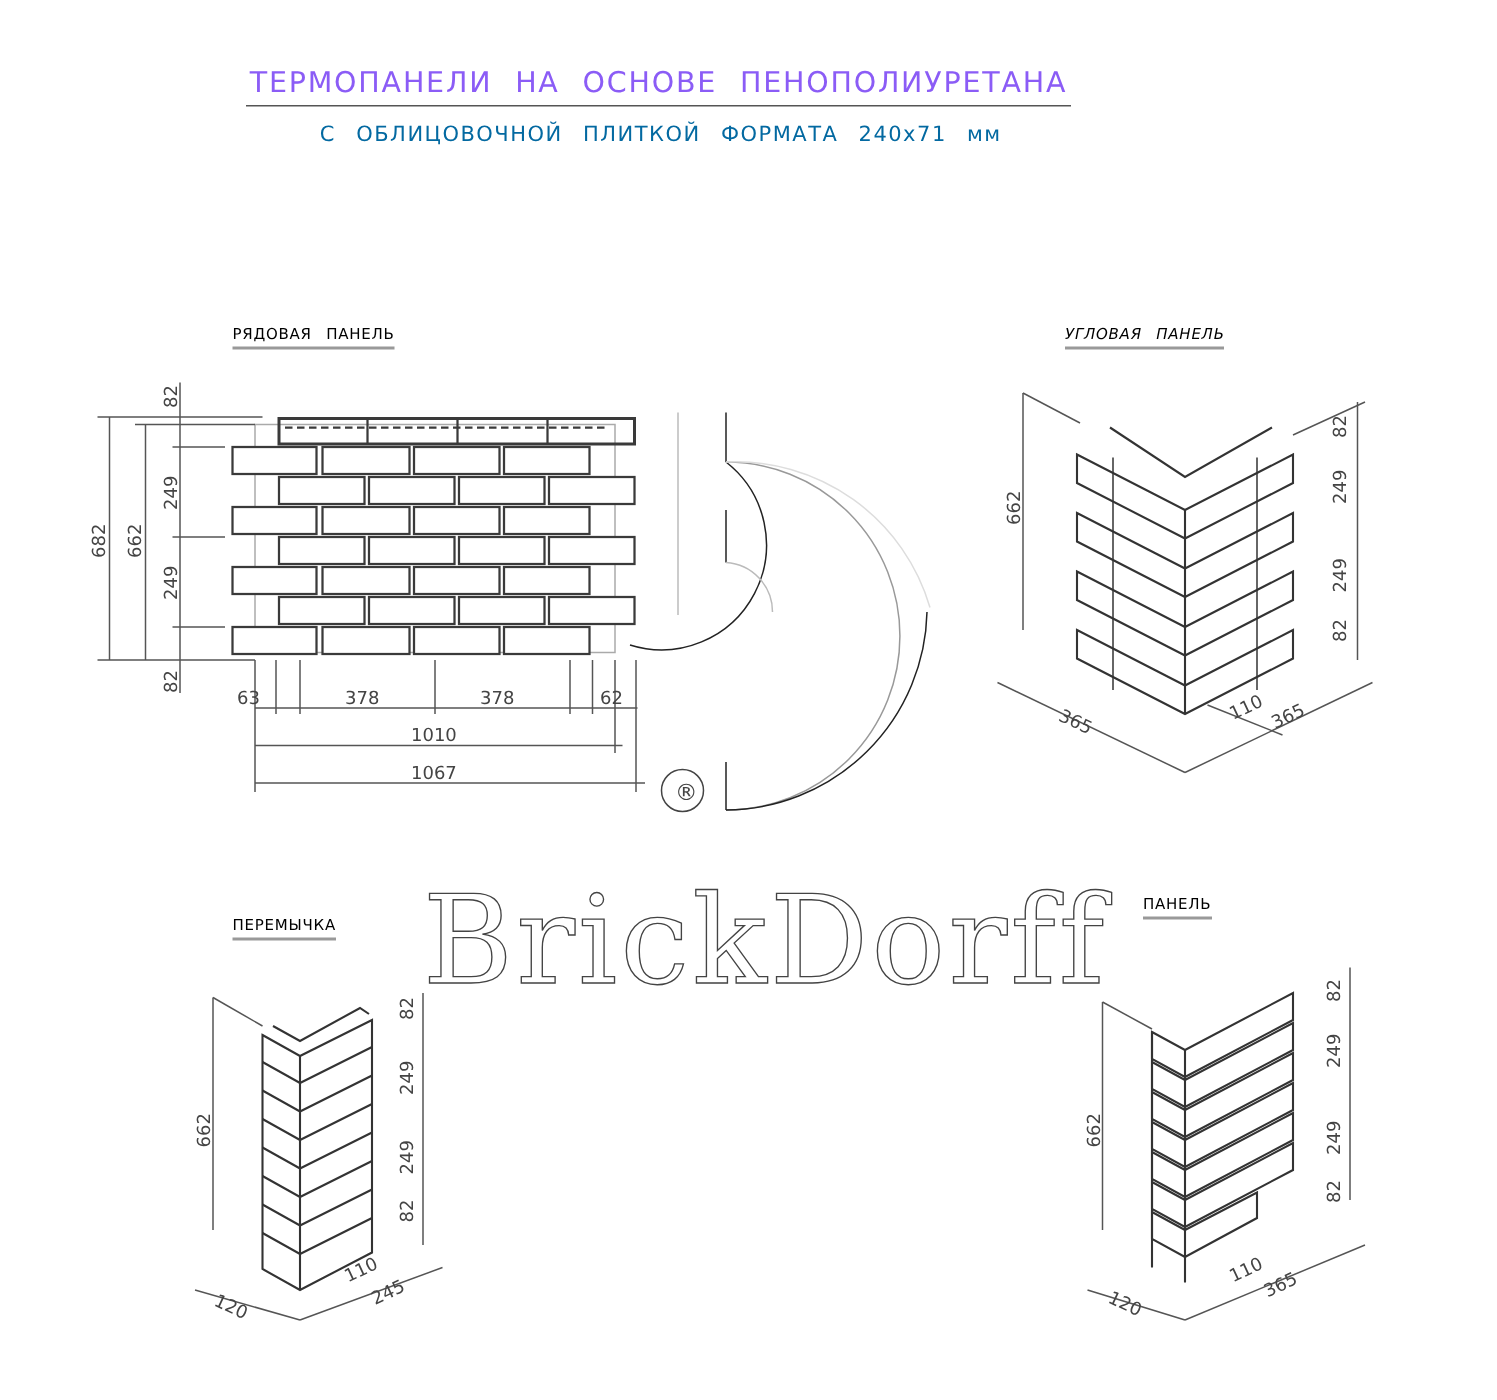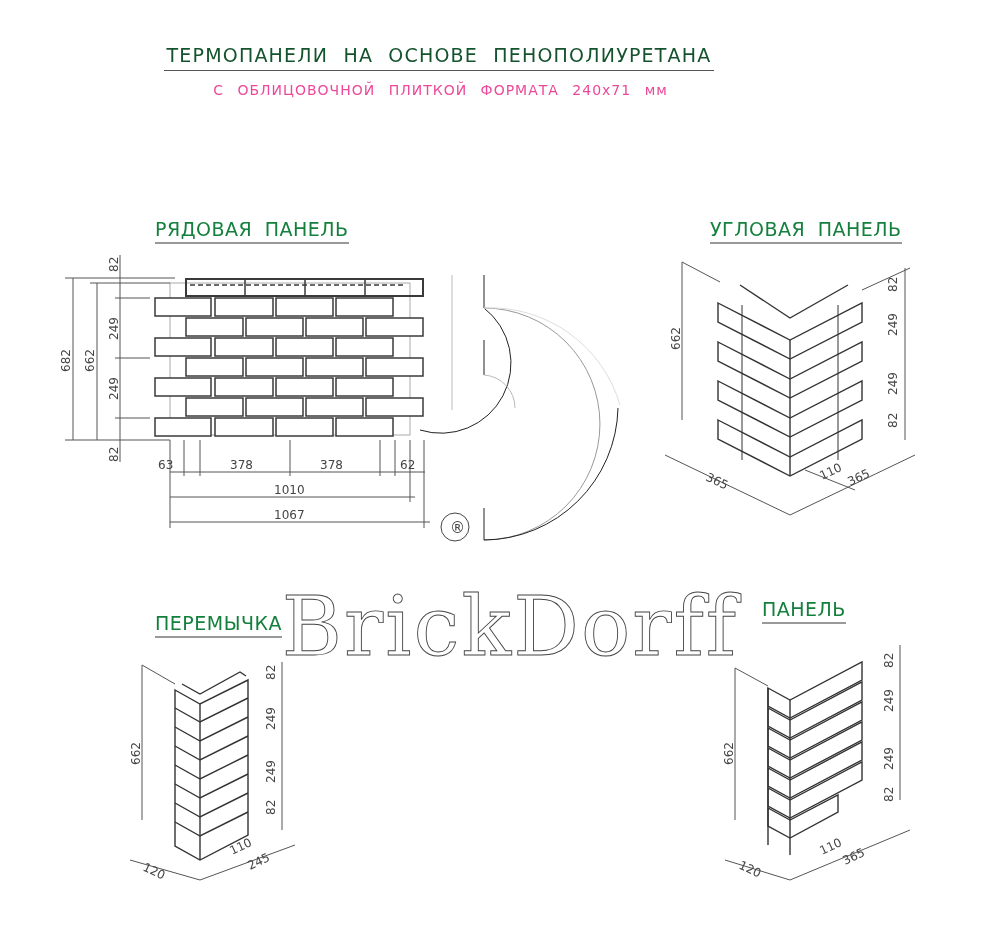--- a/index.html
+++ b/index.html
@@ -1,35 +1,35 @@
 <!DOCTYPE html>
 <html><head>
 <meta charset="utf-8">
 <style>
   html, body { margin:0; padding:0; background:#ffffff; }
   body { width:998px; height:933px; position:relative; overflow:hidden;
          font-family:"DejaVu Sans", "Liberation Sans", sans-serif; color:#3a3a3a; }
   .title-main { position:absolute; left:0; width:878px; top:44px; text-align:center;
-                font-size:19px; letter-spacing:1.2px; color:#14532d; }
+                font-size:19px; letter-spacing:1.2px; color:#8b5cf6; }
   .title-main span { border-bottom:1.5px solid #555; padding:0 2px 4px 2px; word-spacing:8px; }
   .title-sub { position:absolute; left:0; width:881px; top:82px; text-align:center;
-               font-size:14px; letter-spacing:1px; color:#ec4899; word-spacing:8px; }
-  .label { position:absolute; font-size:19px; letter-spacing:0.5px; color:#15803d;
+               font-size:14px; letter-spacing:1px; color:#0369a1; word-spacing:8px; }
+  .label { position:absolute; font-size:10px; letter-spacing:0.5px; color:#000000;
            border-bottom:2px solid #999; padding-bottom:2px; word-spacing:6px; }
   svg { position:absolute; left:0; top:0; }
   .dim { font-family:"DejaVu Sans", sans-serif; font-size:12px; fill:#444; }
 </style>
 </head>
 <body>
 
 <div class="title-main"><span>ТЕРМОПАНЕЛИ НА ОСНОВЕ ПЕНОПОЛИУРЕТАНА</span></div>
 <div class="title-sub">С ОБЛИЦОВОЧНОЙ ПЛИТКОЙ ФОРМАТА 240x71 мм</div>
 
 <div class="label" style="left:155px; top:218px;">РЯДОВАЯ ПАНЕЛЬ</div>
-<div class="label" style="left:710px; top:218px;">УГЛОВАЯ ПАНЕЛЬ</div>
+<div class="label" style="left:710px; top:218px;font-style:italic;">УГЛОВАЯ ПАНЕЛЬ</div>
 <div class="label" style="left:155px; top:612px;">ПЕРЕМЫЧКА</div>
 <div class="label" style="left:762px; top:598px;">ПАНЕЛЬ</div>
 
 <svg width="998" height="933">
   <g fill="none" stroke="#222" stroke-width="1">
 
     <line x1="452" y1="275" x2="452" y2="410" stroke="#bbb"></line>
     <line x1="484" y1="275" x2="484" y2="308"></line>
     <path d="M484 308 A 70 70 0 0 1 420 430"></path>
     <line x1="484" y1="340" x2="484" y2="375"></line>

